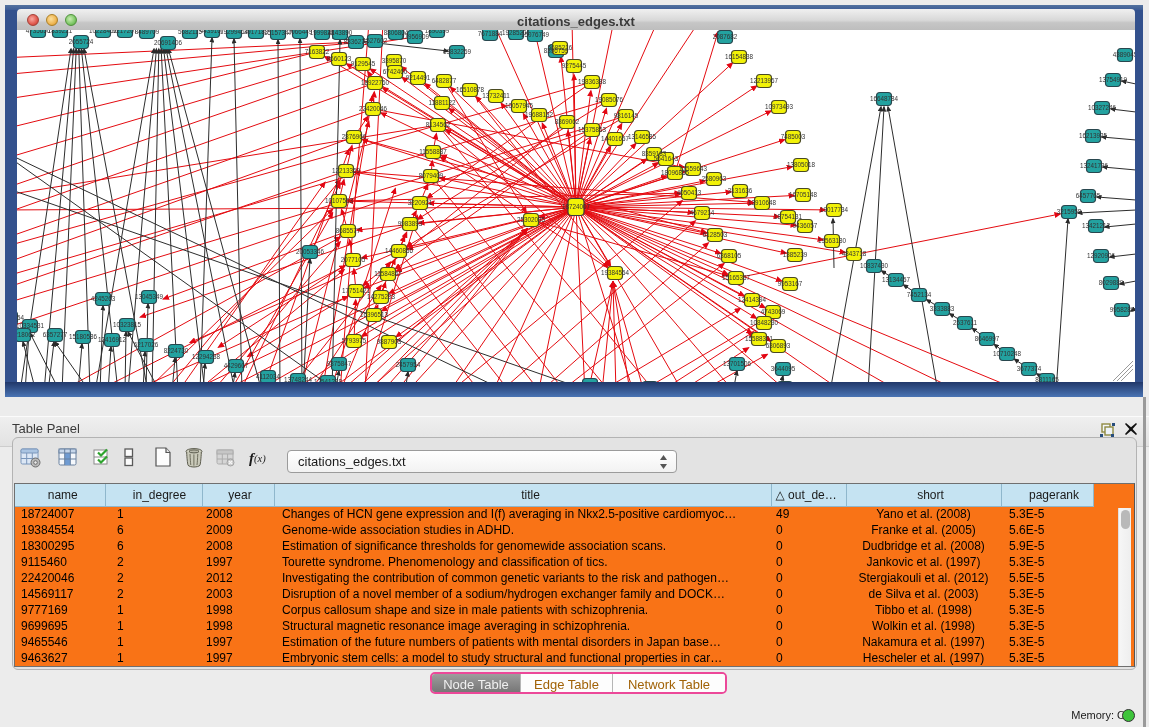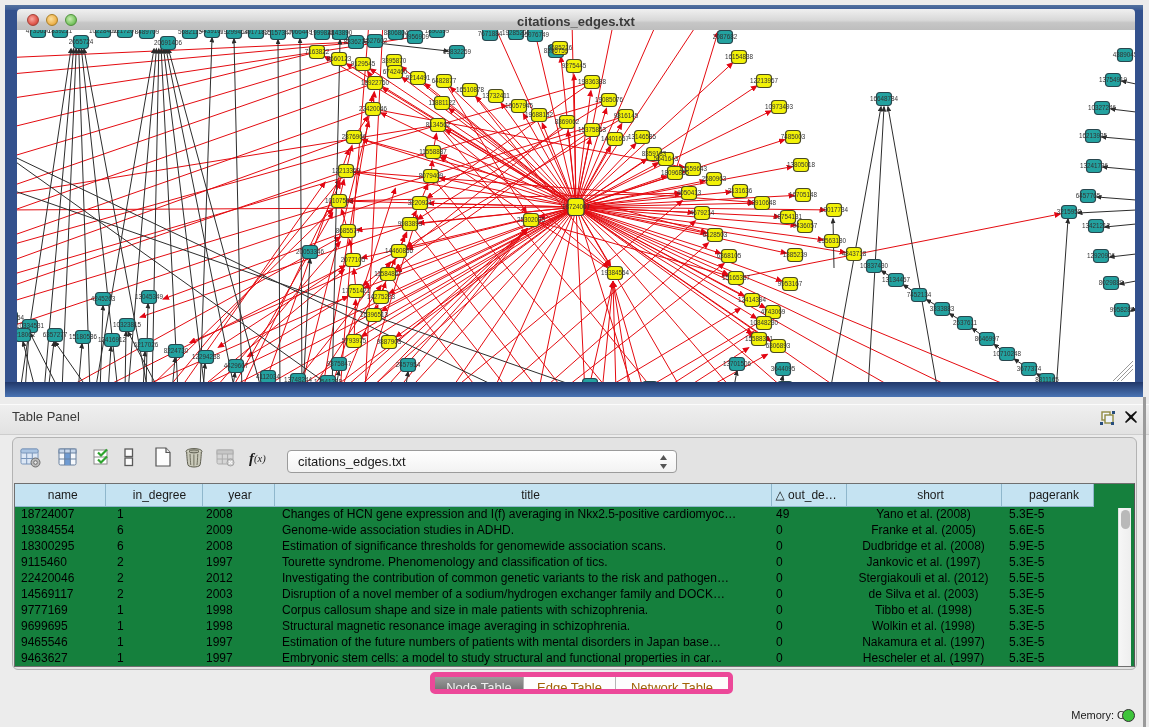--- a/index.html
+++ b/index.html
@@ -5,41 +5,41 @@
   font-family:"Liberation Sans",sans-serif}
 #frame {position:absolute;left:5px;top:5px;width:1138px;height:392px;background:#33518d}
 #ftop {position:absolute;left:0;top:0;width:100%;height:5px;background:linear-gradient(#53729f,#3d5c96)}
 #fbot {position:absolute;left:0;bottom:0;width:100%;height:15px;background:linear-gradient(#21386a,#4a74b4)}
 #titlebar {position:absolute;left:12px;top:4px;width:1118px;height:26px;
   background:linear-gradient(#f0f0f0,#d8d8d8 45%,#c6c6c6 55%,#b9b9b9);
   border-bottom:1px solid #8a8a8a;border-radius:4px 4px 0 0}
 #title {position:absolute;left:0;right:0;top:5px;text-align:center;font-size:13px;font-weight:bold;color:#3a3a3a}
 .tl {position:absolute;top:4.5px;width:12px;height:12px;border-radius:50%}
 #canvasbg {position:absolute;left:17px;top:30px;width:1118px;height:352px;background:#fff}
-#tpbar {position:absolute;left:0;top:404px;width:1149px;height:31px;
+#tpbar {position:absolute;left:0;top:416px;width:1149px;height:31px;
   background:linear-gradient(#efefef,#e2e2e2);border-top:1px solid #fbfbfb;border-bottom:1px solid #cdcdcd}
 #tpbar span {position:absolute;left:12px;top:4px;font-size:13px;color:#3a3a3a}
 #panel {position:absolute;left:12px;top:437px;width:1125px;height:233px;background:#e3e3e3;
   border:1px solid #b3b3b3;border-radius:6px}
 #combo {position:absolute;left:287px;top:450px;width:390px;height:23px;background:linear-gradient(#ffffff,#f2f2f2);
   border:1px solid #9b9b9b;border-radius:4px;font-size:13px;color:#1a1a1a;line-height:21px;padding-left:10px}
-#tablewrap {position:absolute;left:14px;top:483px;width:1121px;height:184px;background:#15803d;
+#tablewrap {position:absolute;left:14px;top:483px;width:1121px;height:184px;background:#f97316;
   border:1px solid #6f6f6f;border-right:1px solid #555}
 table {border-collapse:collapse;table-layout:fixed;width:1078px;font-size:12px;color:#000}
 th {background:#c5e3f2;border-right:1px solid #8fb7cc;border-bottom:1px solid #8fb7cc;
   font-weight:normal;font-size:12px;height:22px;color:#1a1a1a}
 td {height:16px;overflow:hidden;white-space:nowrap;padding:0}
 .c1 {width:90px;padding-left:6px} .c2 {width:97px;padding-left:12px} .c3 {width:72px;padding-left:4px}
 .c4 {width:497px;padding-left:8px} .c5 {width:75px;padding-left:5px} .c6 {width:155px;text-align:center}
 .c7 {width:92px;padding-left:8px}
 th.c4 {padding-left:16px} th.c5 {text-align:left;padding-left:4px} th.c6 {padding-left:14px}
 th.c7 {text-align:center;padding-left:14px}
 #sbar {position:absolute;right:3px;top:24px;width:13px;height:158px;background:linear-gradient(90deg,#f6f6f6,#eee);border-left:1px solid #e0e0e0}
 #thumb {position:absolute;left:2px;top:2px;width:9px;height:19px;background:#b9b9b9;border-radius:5px}
-#tabs {position:absolute;left:430px;top:672px;height:22px;display:flex;border:5px solid #ec4899;
+#tabs {position:absolute;left:430px;top:672px;height:22px;display:flex;border:2px solid #ec4899;
   border-radius:5px;overflow:hidden;font-size:13px}
 .tab {height:100%;line-height:21px;text-align:center;background:#fdfdfd;color:#a16207}
 .tab.sel {background:linear-gradient(#9d9d9d,#777777);color:#f0f0f0}
 #status {position:absolute;right:16px;top:709px;font-size:11px;color:#1a1a1a}
 #memdot {position:absolute;right:14px;top:709px;width:13px;height:13px;border-radius:50%;
   background:#3ec43b;border:1.5px solid #333}
 #rstrip {position:absolute;left:1143px;top:397px;width:2.5px;height:330px;background:#9a9a9a}
 </style></head><body>
 <div id="frame">
   <div id="ftop"></div>

